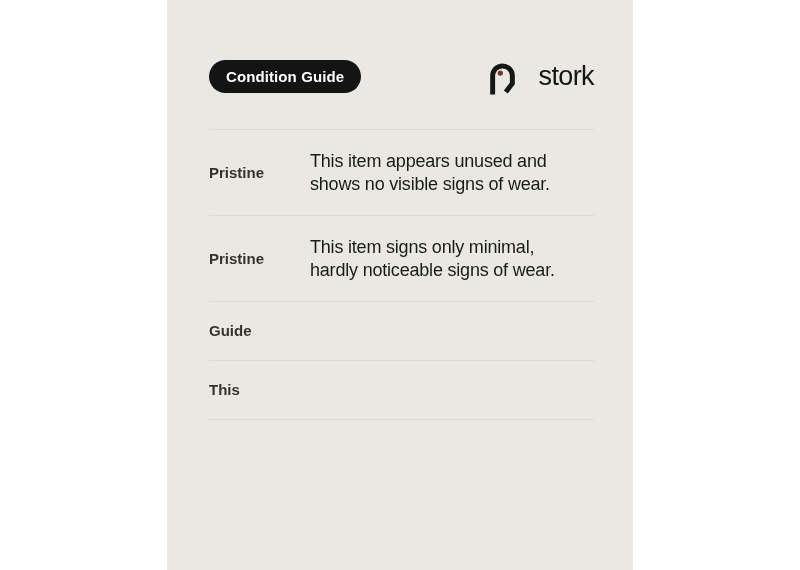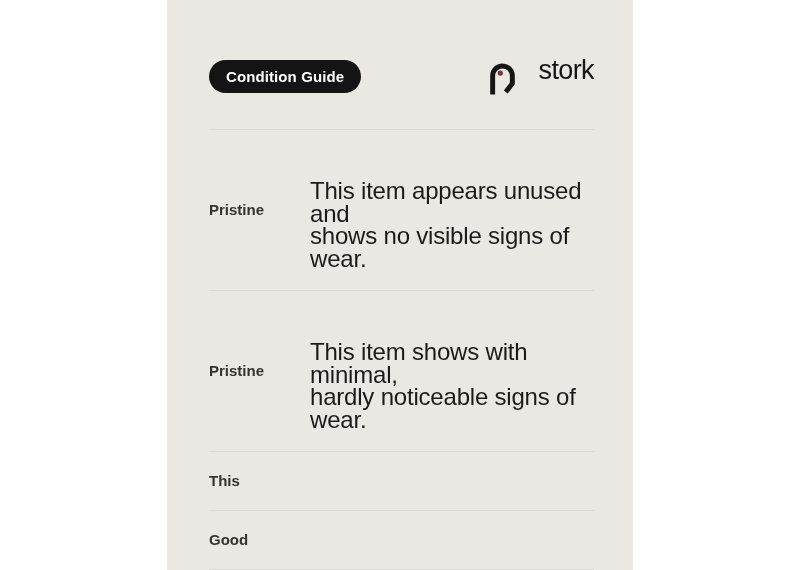--- a/index.html
+++ b/index.html
@@ -31,46 +31,45 @@
   }
   .pill{
     background:var(--badge_bg);
     color:var(--badge_text);
     height:33px;border-radius:18px;
     display:inline-flex;align-items:center;
     padding:16px 17px;
     font-size:15px;font-weight:600;letter-spacing:.1px;
     white-space:nowrap;
   }
-  .logo{display:flex;align-items:flex-start;gap:20px;}
+  .logo{display:flex;align-items:center;gap:20px;}
   .logo svg{display:block;margin-top:5px;}
   .logo-text{
     font-size:27px;font-weight:500;letter-spacing:-0.6px;
     color:var(--heading_text);line-height:1;
   }
   .table{margin-top:34px;}
   .row{
     display:flex;align-items:center;
     padding:20px 0;
     border-top:1px solid var(--divider);
   }
   .row:last-child{border-bottom:1px solid var(--divider);}
   .cond-label{
     flex:0 0 101px;width:101px;
     font-size:15px;font-weight:700;
     color:var(--label_text);
     line-height:1.2;
   }
   .cond-desc{
-    font-size:24px;line-height:22.5px;
+    font-size:18px;line-height:22.5px;
     font-weight:500;
     color:var(--description_text);
     letter-spacing:-0.2px;
     white-space:pre-line;
-    margin-top:30px;
   }
 </style>
 </head>
 <body>
 
 <div class="card">
 
   <div class="header">
     <div class="pill">
       <span>Condition Guide</span>
@@ -85,24 +84,24 @@
   </div>
 
   <div class="table">
     <div class="row">
       <div class="cond-label">Pristine</div>
       <div class="cond-desc">This item appears unused and
 shows no visible signs of wear.</div>
     </div>
     <div class="row">
       <div class="cond-label">Pristine</div>
-      <div class="cond-desc">This item shows with minimal,
+      <div class="cond-desc">This item signs only minimal,
 hardly noticeable signs of wear.</div>
     </div>
     <div class="row">
-      <div class="cond-label">This</div>
+      <div class="cond-label">Guide</div>
     </div>
     <div class="row">
-      <div class="cond-label">Good</div>
+      <div class="cond-label">This</div>
     </div>
   </div>
 
 </div>
 
 </body></html>

